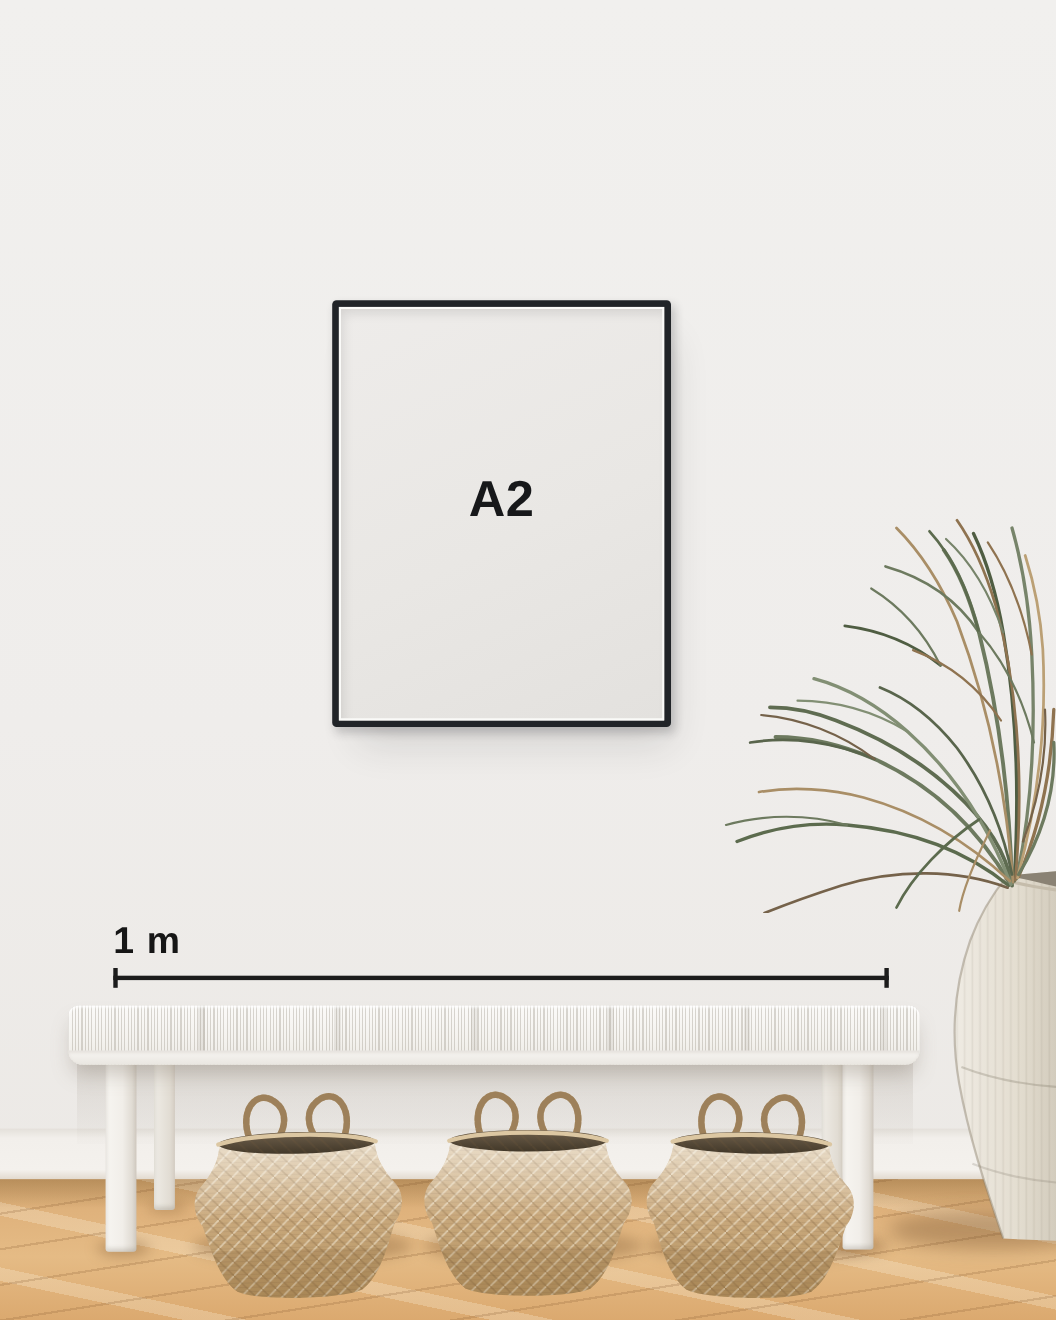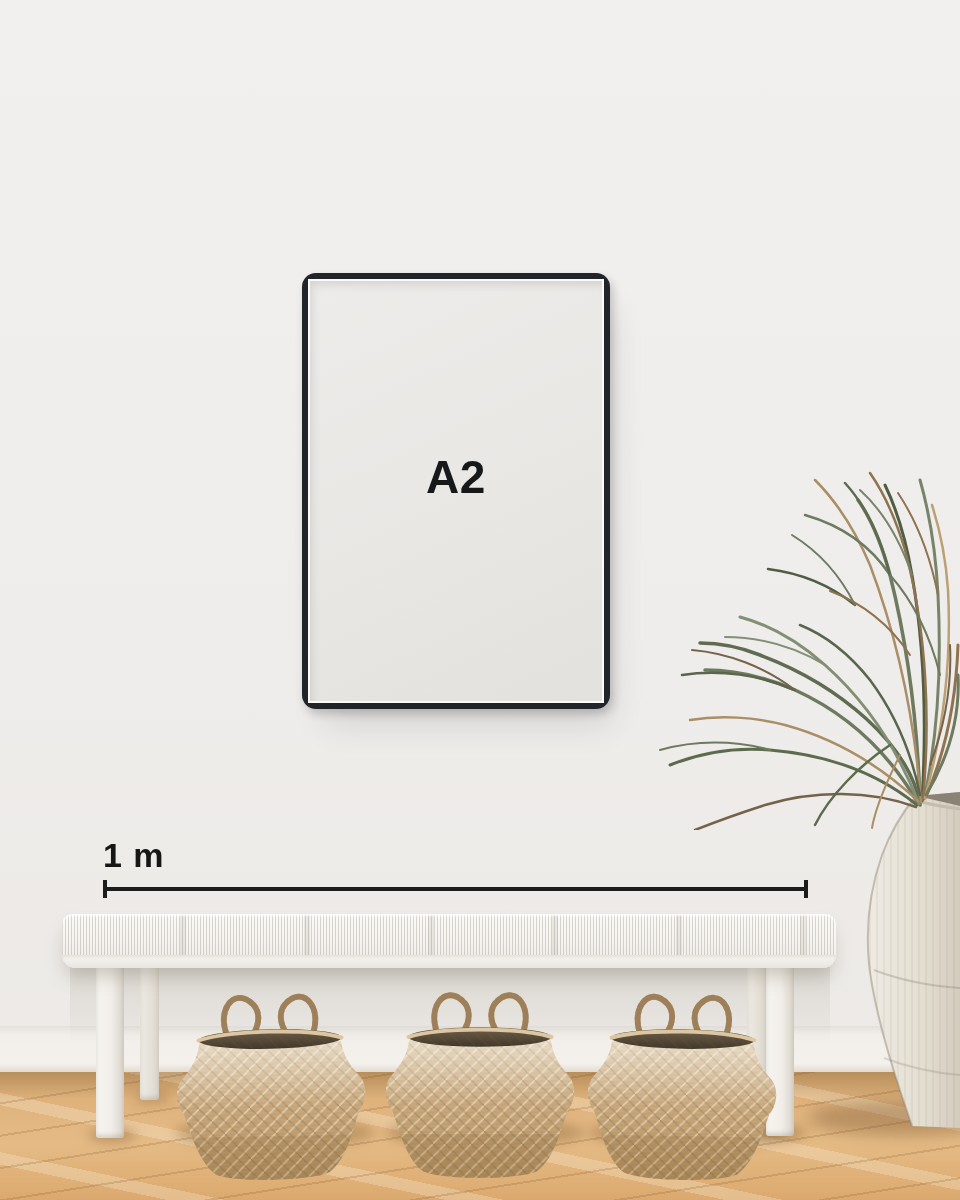--- a/index.html
+++ b/index.html
@@ -13,22 +13,22 @@
   .baseboard{position:absolute;left:0;top:1026px;width:960px;height:48px;z-index:1;
     background:linear-gradient(180deg,#e4e0da 0%,#f2efeb 18%,#f4f1ed 78%,#ded5c8 100%);}
   .floor{position:absolute;left:0;top:1072px;width:960px;height:128px;z-index:1;
     background:
       repeating-linear-gradient(171deg, rgba(125,82,42,0) 0 30px, rgba(125,82,42,0.20) 30px 32px),
       repeating-linear-gradient(192deg, rgba(255,248,230,0) 0 46px, rgba(255,248,230,0.25) 46px 58px),
       linear-gradient(180deg,#caa06a 0%,#dfb27c 22%,#e5bb85 55%,#dba96f 100%);}
   .floor-ao{position:absolute;left:0;top:1072px;width:960px;height:26px;z-index:2;
     background:linear-gradient(180deg,rgba(120,80,40,0.22),rgba(120,80,40,0));}
   
-  .frame{position:absolute;left:302px;top:273px;width:308px;height:436px;z-index:3;
-    background:#212428;border-radius:14px;padding:6px;
+  .frame{position:absolute;left:302px;top:273px;width:308px;height:388px;z-index:3;
+    background:#212428;border-radius:4px;padding:6px;
     box-shadow:3px 5px 9px rgba(40,40,45,0.22), 12px 26px 34px -12px rgba(40,40,45,0.14);}
   .poster{width:100%;height:100%;
     background:linear-gradient(155deg,#eeecea 0%,#e9e7e4 55%,#e3e1de 100%);
     box-shadow:inset 0 0 0 2px #fafaf8, inset 4px 6px 10px rgba(0,0,0,0.10);
     display:flex;flex-direction:column;align-items:center;justify-content:center;gap:14px;}
   .poster-size{font-size:46px;font-weight:bold;color:#17181a;letter-spacing:.5px;
     transform:translateY(-14px);}
   .poster-dims{font-size:26px;font-weight:bold;color:#1b1c1e;letter-spacing:.3px;
     transform:translateY(-14px);}
   

